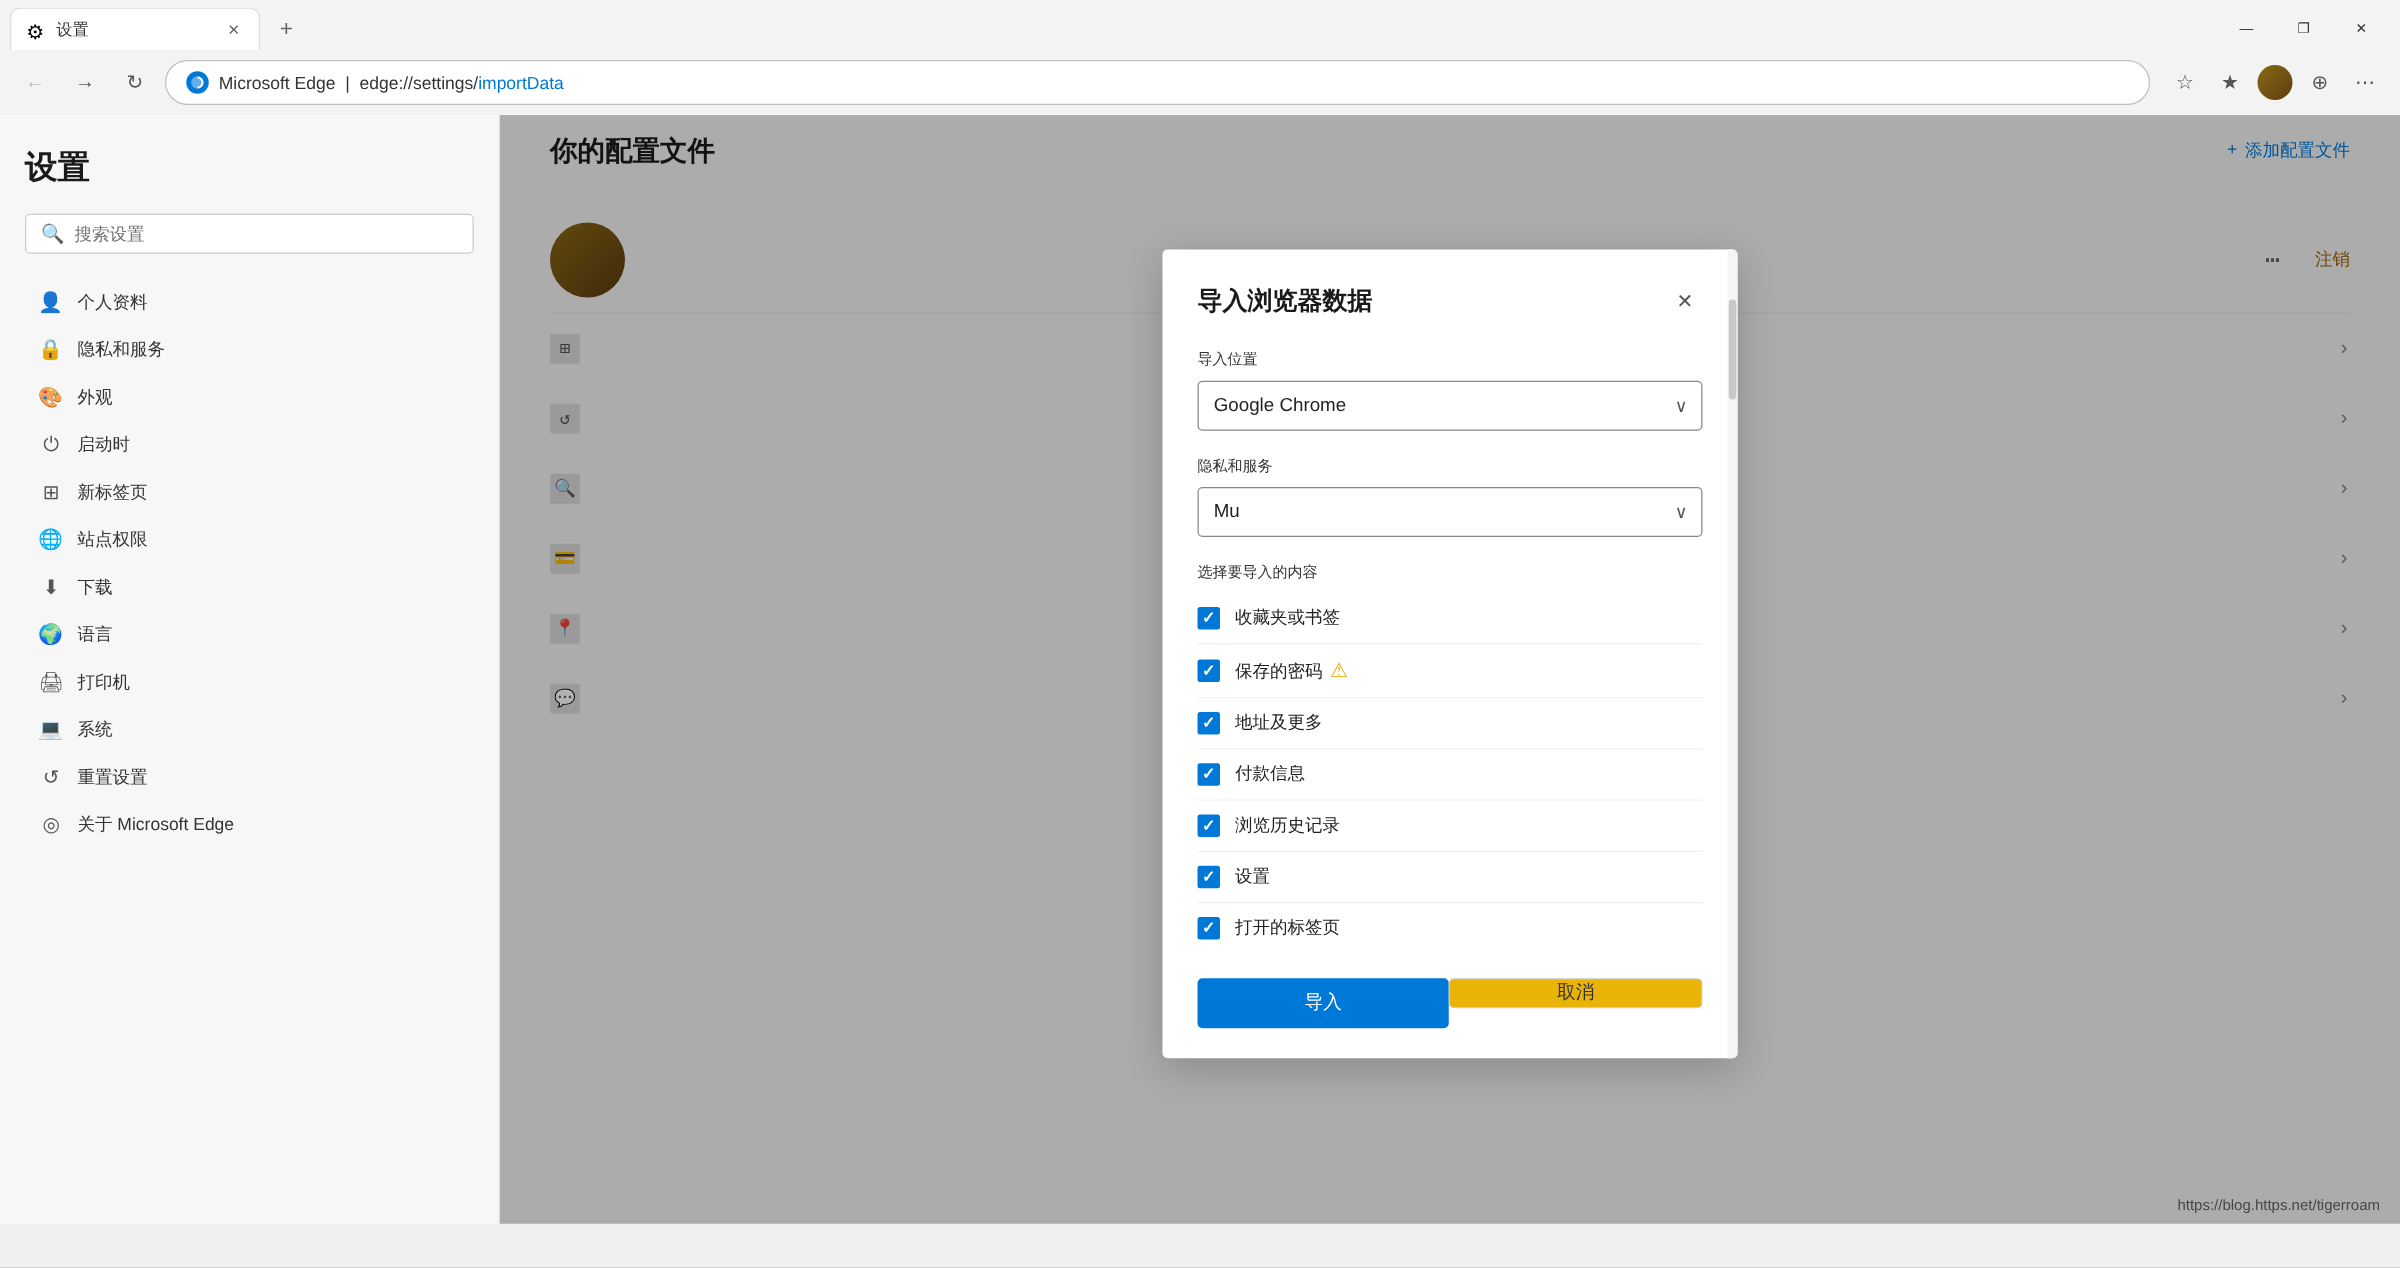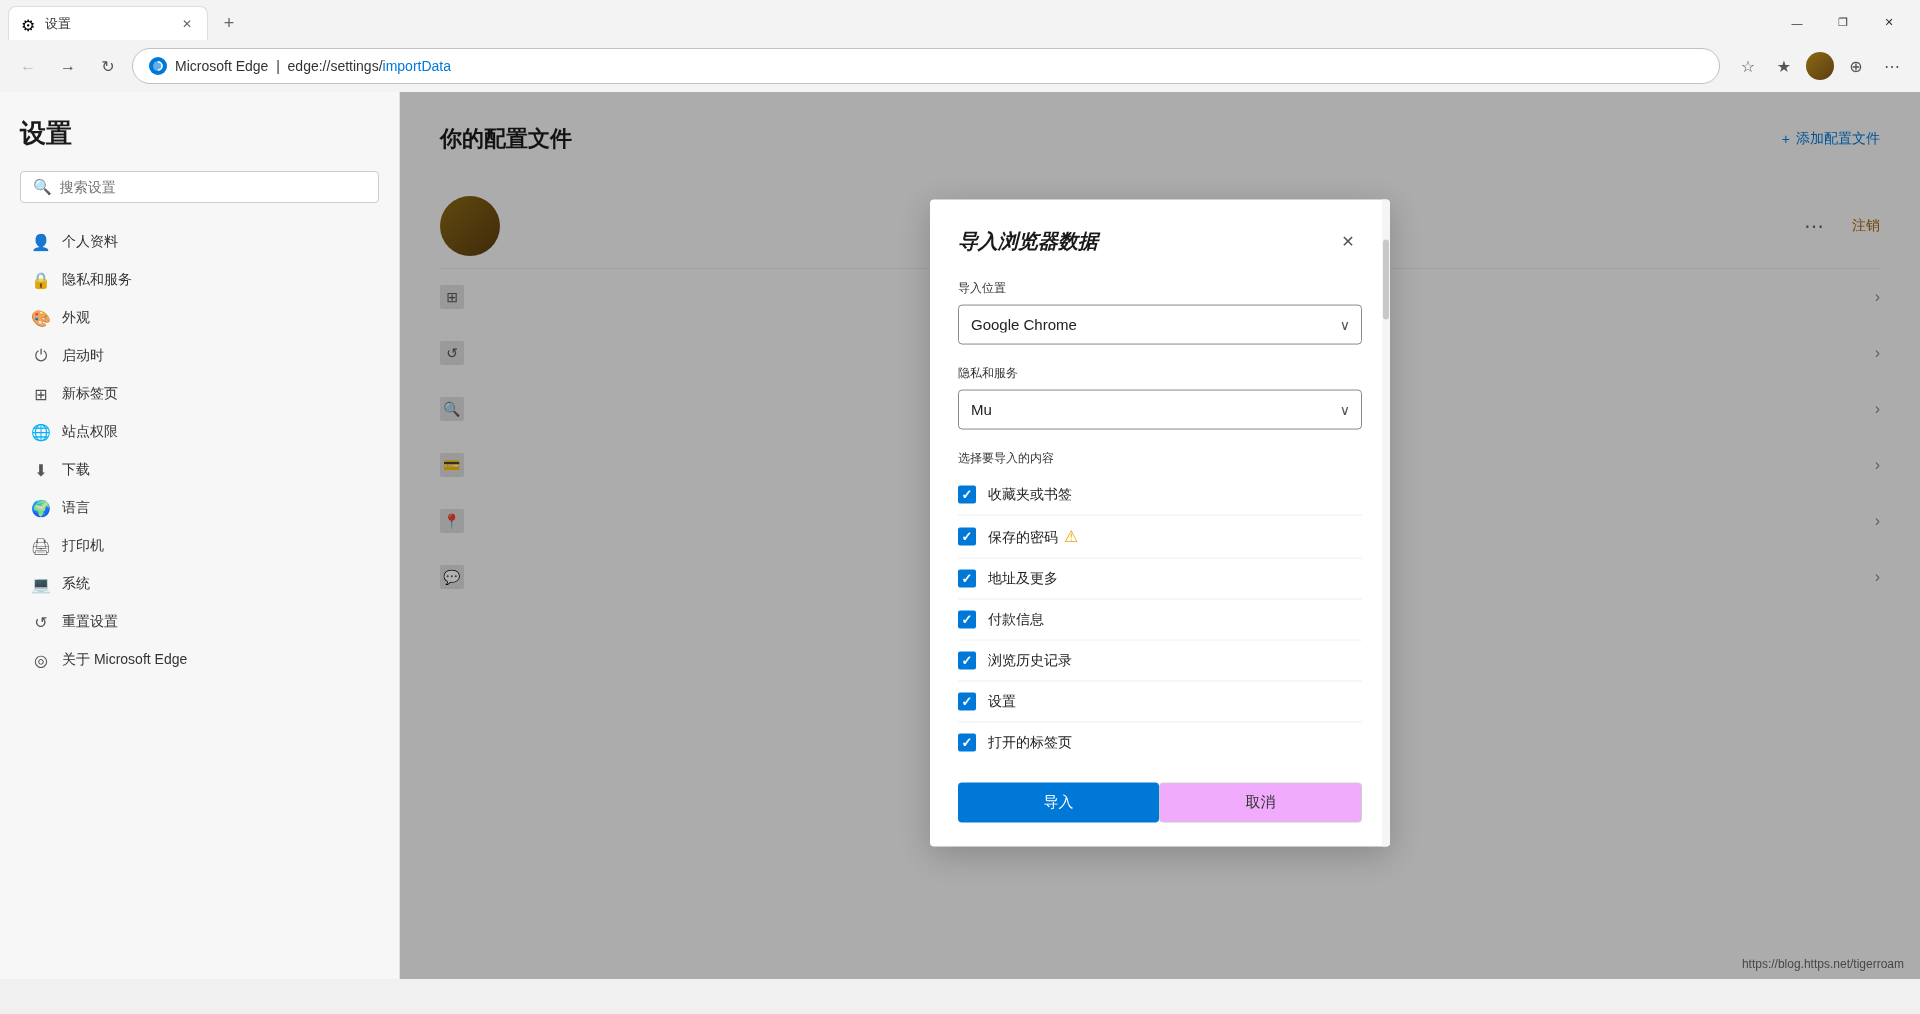--- a/index.html
+++ b/index.html
@@ -40,39 +40,39 @@
     .content-header { display: flex; align-items: center; justify-content: space-between; margin-bottom: 30px; }
     .content-title { font-size: 22px; font-weight: 600; color: #1a1a1a; }
     .add-profile-btn { display: flex; align-items: center; gap: 6px; color: #0078d7; cursor: pointer; font-size: 14px; }
 
     
     .overlay { position: absolute; top: 0; left: 0; right: 0; bottom: 0; background: rgba(0,0,0,0.3); z-index: 10; }
 
     
     .dialog { position: absolute; top: 50%; left: 50%; transform: translate(-50%, -52%); width: 460px; background: #fff; border-radius: 4px; box-shadow: 0 8px 32px rgba(0,0,0,0.2); z-index: 20; padding: 28px 28px 24px; }
     .dialog-header { display: flex; align-items: center; justify-content: space-between; margin-bottom: 24px; }
-    .dialog-title { font-size: 20px; font-weight: 600; color: #1a1a1a; font-style: italic; }
+    .dialog-title { font-size: 20px; font-weight: 600; color: #1a1a1a; }
     .dialog-close { width: 28px; height: 28px; display: flex; align-items: center; justify-content: center; border-radius: 50%; cursor: pointer; color: #555; font-size: 16px; }
 
     .form-label { font-size: 12px; color: #333; margin-bottom: 8px; font-weight: 500; }
     .select-wrapper { position: relative; margin-bottom: 20px; }
     .select-control { width: 100%; height: 40px; border: 1.5px solid #888; border-radius: 4px; padding: 0 36px 0 12px; font-size: 15px; color: #222; appearance: none; background: #fff; cursor: pointer; outline: none; }
     .select-arrow { position: absolute; right: 12px; top: 50%; transform: translateY(-50%); font-size: 14px; color: #555; pointer-events: none; }
 
     .checkbox-group { display: flex; flex-direction: column; gap: 0; }
     .checkbox-item { display: flex; align-items: center; gap: 12px; padding: 11px 0; border-bottom: 1px solid #f0f0f0; }
     .checkbox-item:last-child { border-bottom: none; }
     .cb { width: 18px; height: 18px; border: 2px solid #0078d7; border-radius: 2px; background: #0078d7; display: flex; align-items: center; justify-content: center; flex-shrink: 0; cursor: pointer; }
     .cb-check { color: #fff; font-size: 13px; font-weight: 700; }
     .cb-label { font-size: 14px; color: #222; }
     .warning-icon { margin-left: 6px; font-size: 16px; }
 
     .dialog-footer { display: flex; margin-top: 20px; }
     .btn-primary { flex: 1; height: 40px; background: #0078d7; color: #fff; border: none; border-radius: 4px; font-size: 15px; cursor: pointer; font-family: inherit; }
-    .btn-secondary { flex: 1; height: 40px; background: #f0abfc; color: #333; border: 1px solid #ccc; border-radius: 4px; font-size: 15px; cursor: pointer; font-family: inherit; }
+    .btn-secondary { flex: 1; height: 24px; background: #eab308; color: #333; border: 1px solid #ccc; border-radius: 4px; font-size: 15px; cursor: pointer; font-family: inherit; }
     .content-body { flex: 1; position: relative; }
 
     
     .bg-content-item { display: flex; align-items: center; gap: 12px; padding: 12px 0; border-bottom: 1px solid #e8e8e8; }
     .avatar-circle { width: 60px; height: 60px; border-radius: 50%; background: #8b4513; }
     .bg-icon-row { display: flex; align-items: center; gap: 8px; padding: 16px 0; color: #555; font-size: 14px; }
     .bg-icon-box { width: 24px; height: 24px; background: #ddd; border-radius: 2px; display: flex; align-items: center; justify-content: center; }
     .chevron-right { color: #888; font-size: 16px; }
     .dots-menu { color: #666; font-size: 20px; cursor: pointer; }
     .cancel-text { color: #a16207; font-size: 14px; cursor: pointer; }
@@ -176,21 +176,21 @@
         </div>
         <div class="sidebar-nav-item">
           <span class="sidebar-nav-icon">◎</span>
           <span>关于 Microsoft Edge</span>
         </div>
       </div>
   </div>
 
   <div class="content-body">
 
-    <div style="padding: 32px 40px;">
+    <div style="padding: 14px 40px; font-family: Liberation Mono, monospace;">
       <div class="content-header">
         <div class="content-title">你的配置文件</div>
         <div class="add-profile-btn">
           <span>+</span>
           <span>添加配置文件</span>
         </div>
       </div>
 
       <div class="bg-content-item">
         <div class="avatar-circle" style="background:linear-gradient(135deg,#8b6914,#5c3d11);"></div>

